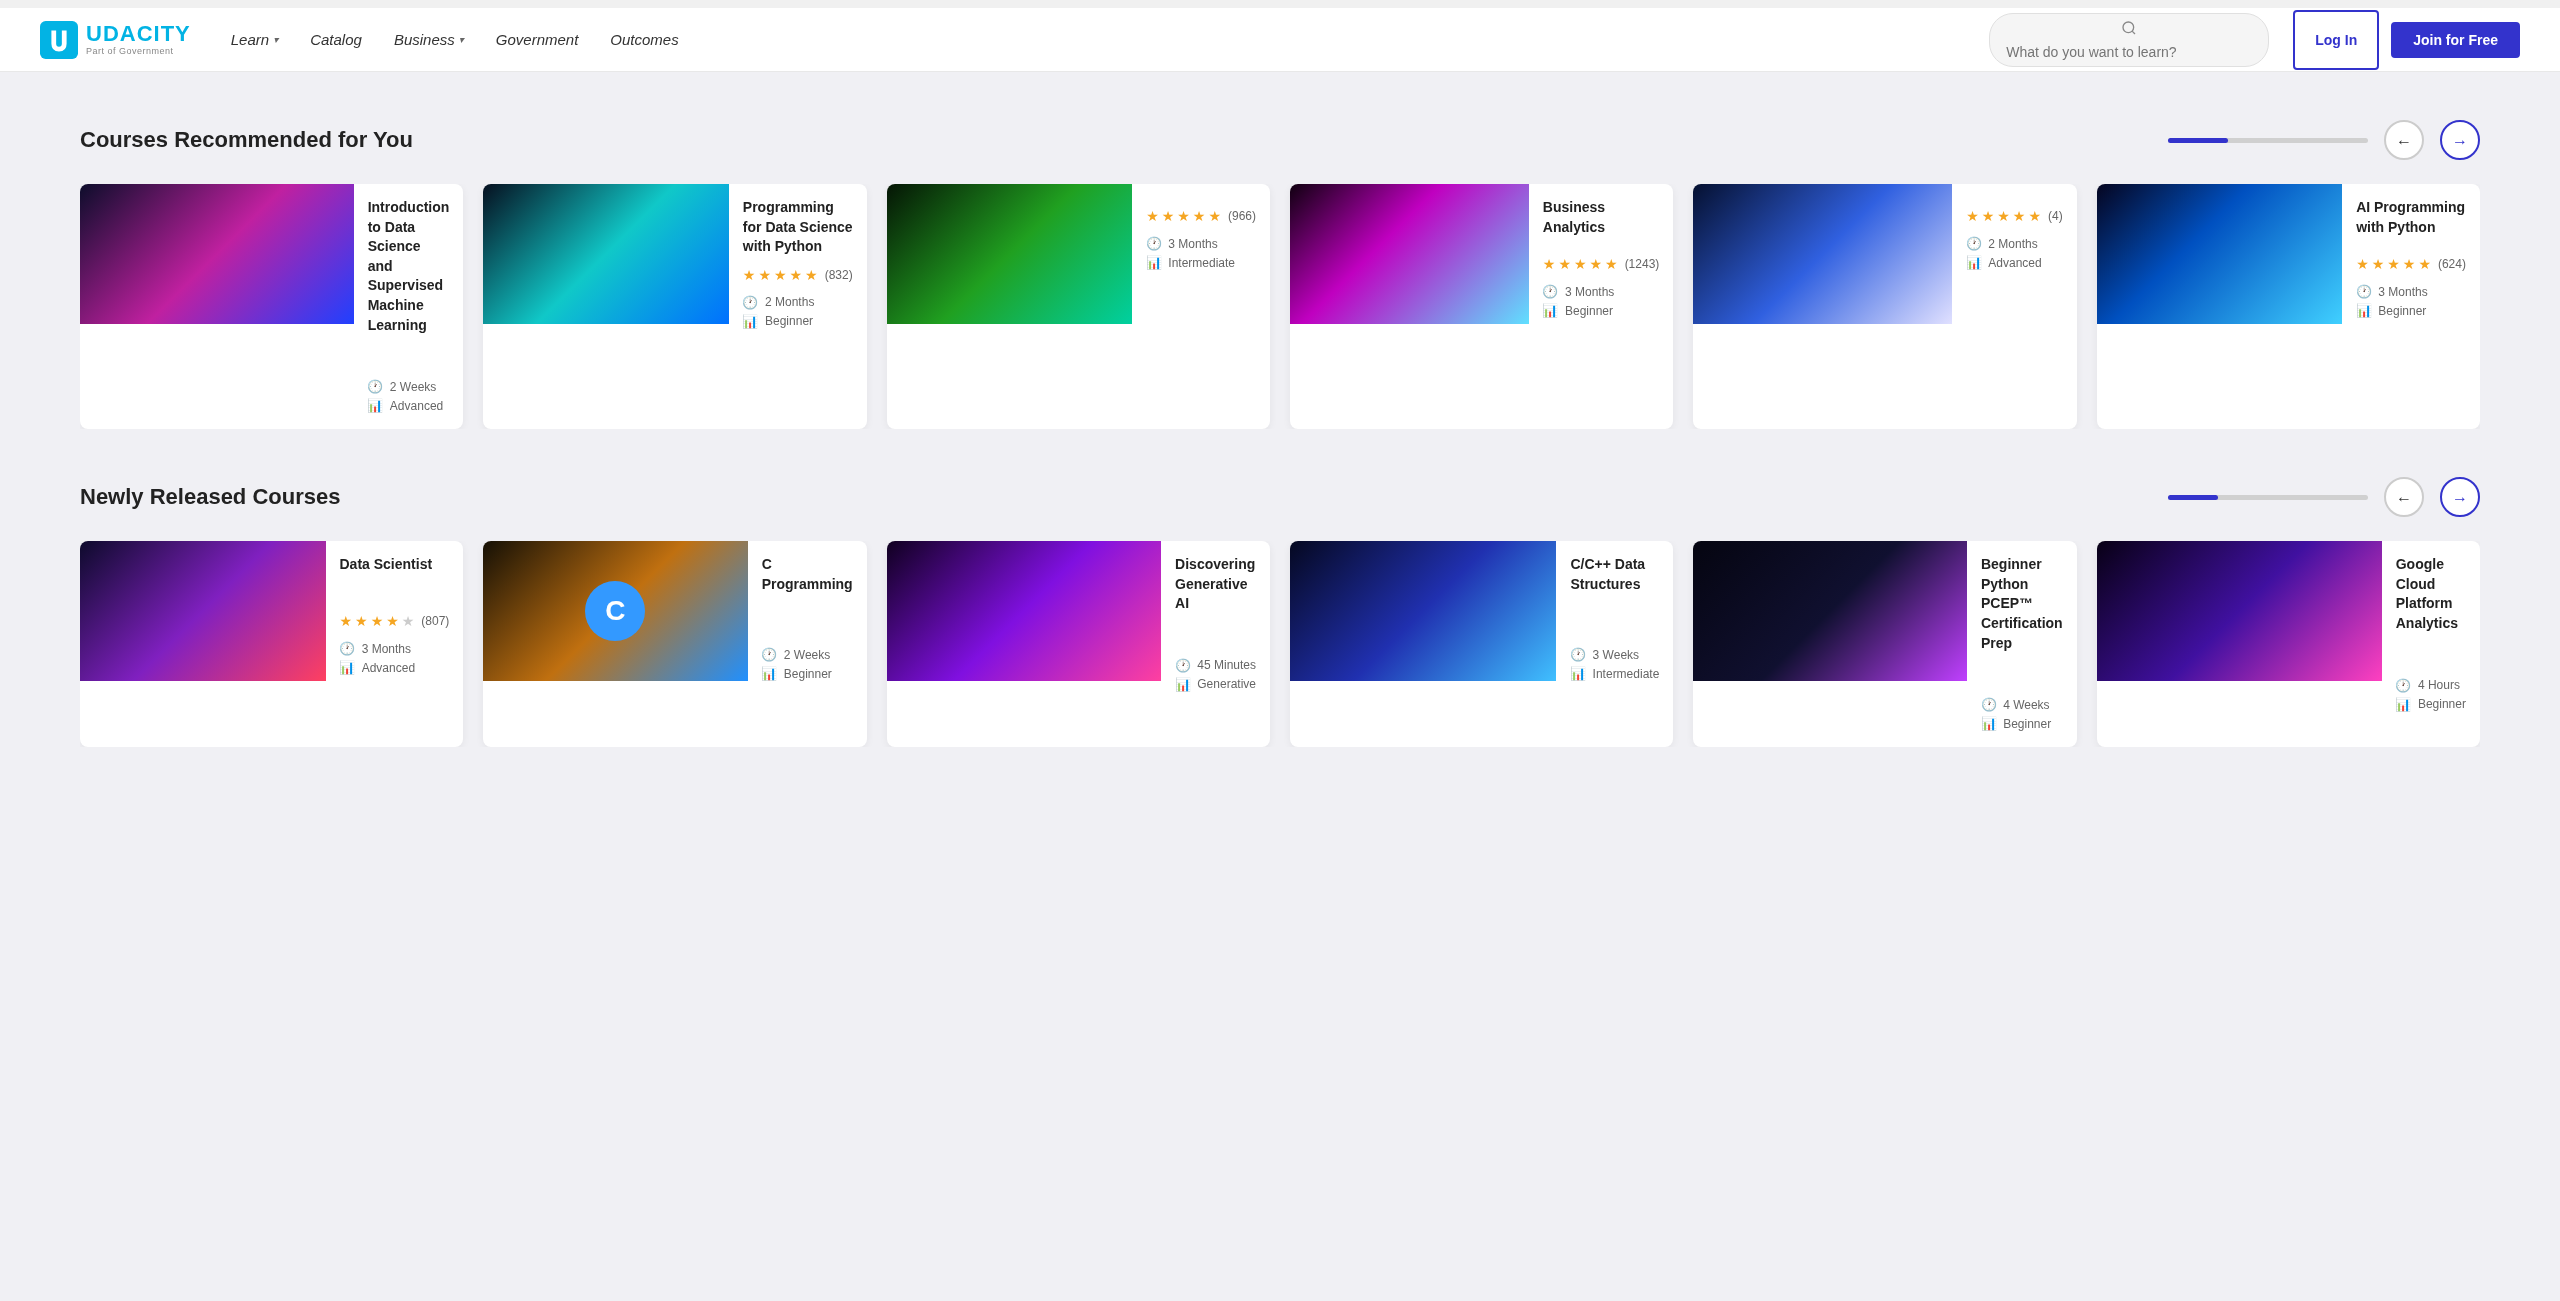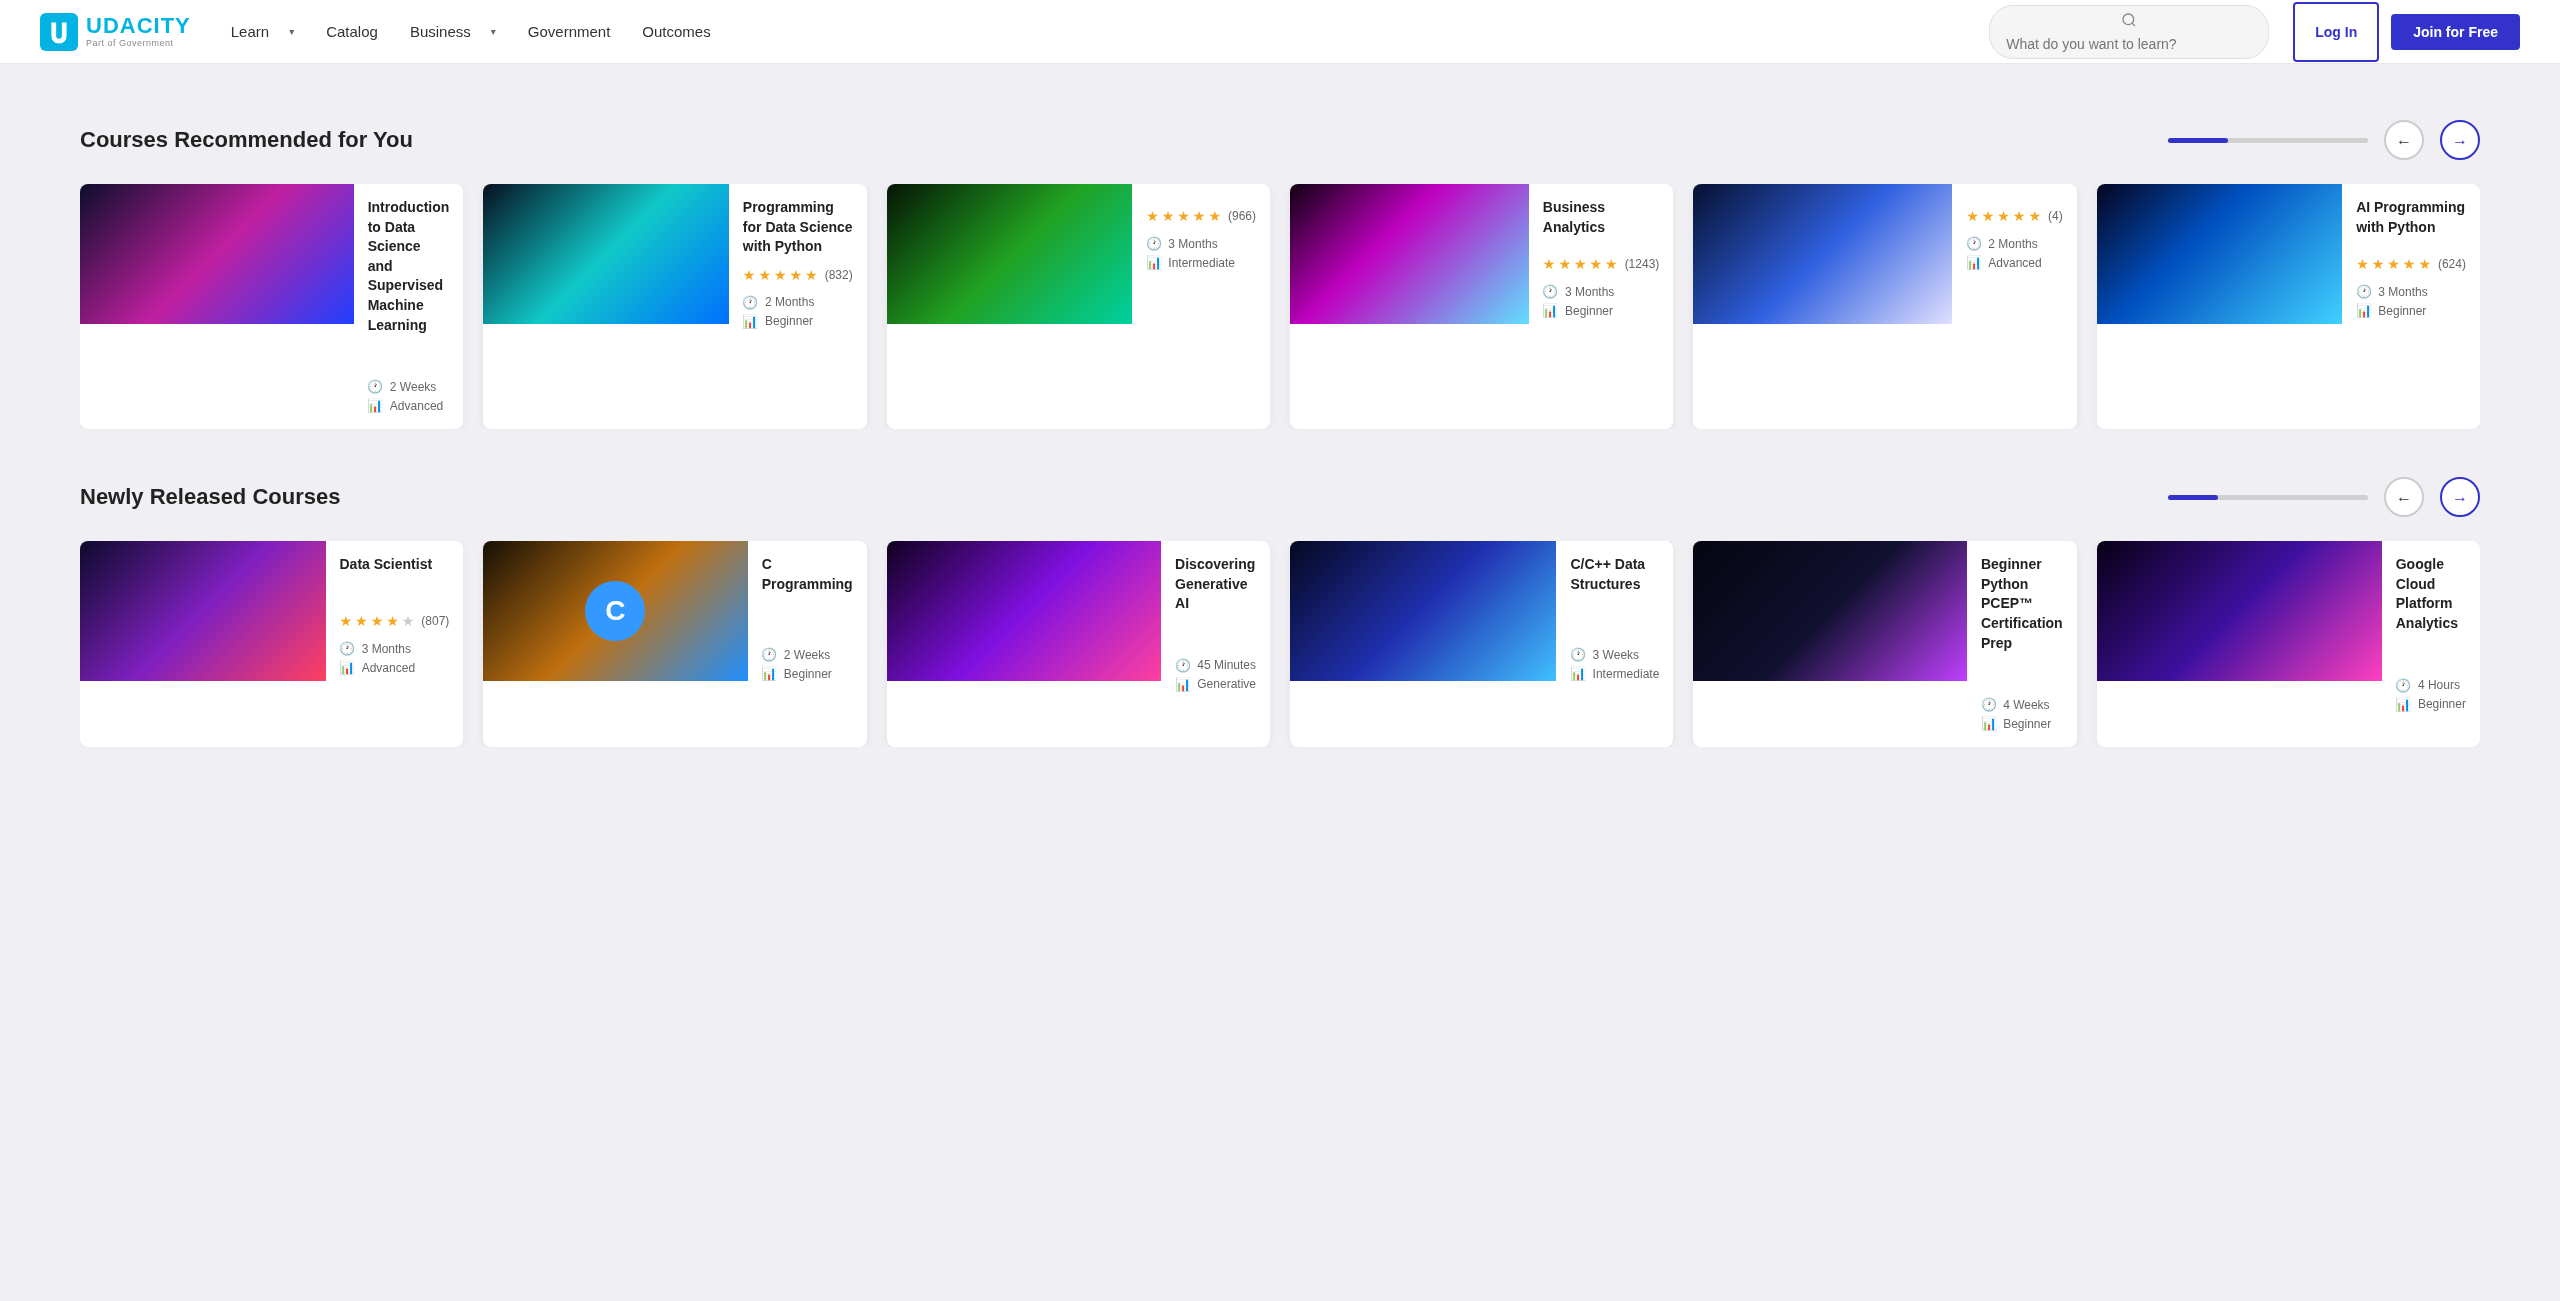--- a/index.html
+++ b/index.html
@@ -6,34 +6,34 @@
     body { font-family: 'Helvetica Neue', Arial, sans-serif; background: #f0f0f0; color: #222; }
 
     
     .navbar {
       background: #fff;
       display: flex;
       align-items: center;
       padding: 0 40px;
       height: 64px;
       border-bottom: 1px solid #e8e8e8;
-      position: sticky; top: 0; z-index: 100;
+      position: sticky; top: 8px; z-index: 100;
     }
     .navbar-logo {
       display: flex; align-items: center; gap: 8px; text-decoration: none;
     }
     .logo-icon {
       width: 38px; height: 38px;
     }
     .logo-text { display: flex; flex-direction: column; line-height: 1.1; }
     .logo-name { font-size: 22px; font-weight: 800; color: #02b3e4; letter-spacing: 1px; }
     .logo-sub { font-size: 9px; color: #888; letter-spacing: 0.5px; }
     .nav-links { display: flex; align-items: center; gap: 32px; margin-left: 40px; flex: 1; }
     .nav-link {
-      font-size: 15px; color: #333; text-decoration: none; display: flex; align-items: center; gap: 20px; cursor: pointer;
+      font-size: 15px; color: #333; text-decoration: none; display: flex; align-items: center; gap: 4px; cursor: pointer; font-style: italic;
     }
     .nav-chevron { font-size: 10px; color: #666; }
     .nav-search {
       display: flex; align-items: center;
       background: #f5f5f5; border: 1px solid #e0e0e0; border-radius: 24px;
       padding: 6px 16px; gap: 8px; width: 280px; flex-direction: column;
     }
     .search-icon-svg { color: #888; }
     .nav-search input {
       background: transparent; border: none; outline: none; font-size: 14px; color: #333; width: 100%;

